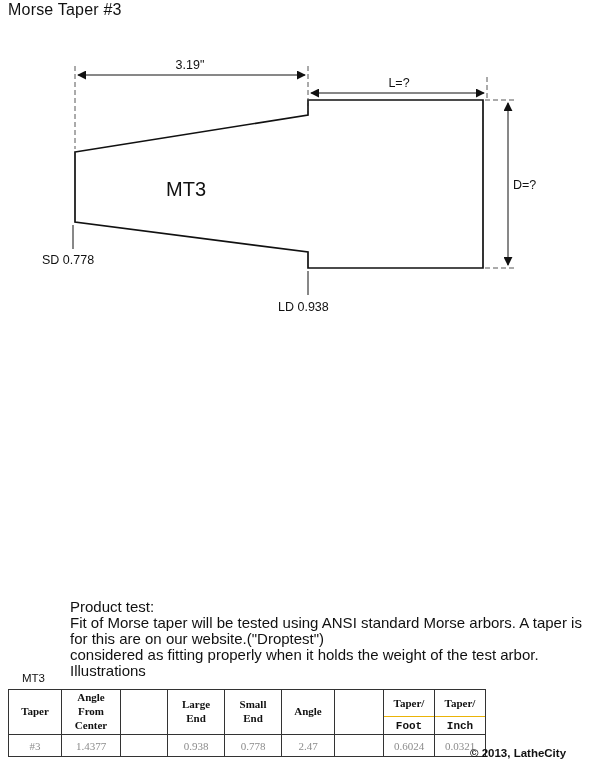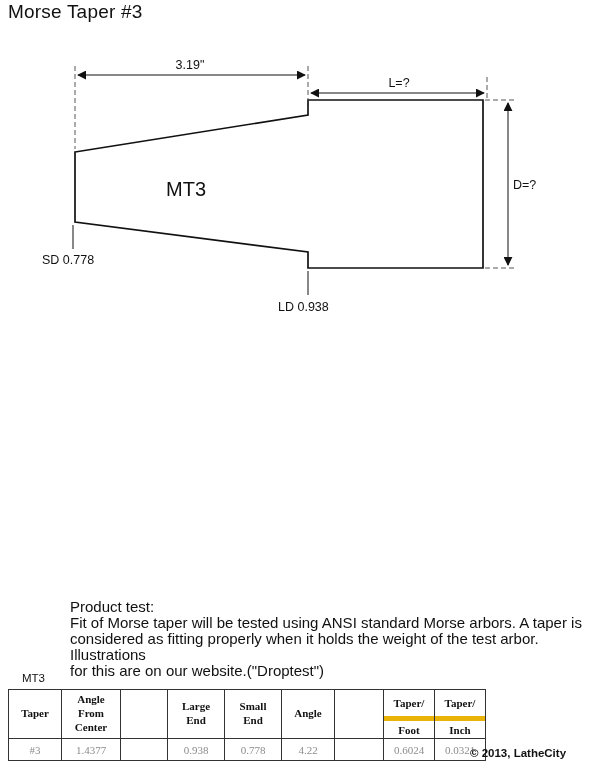--- a/index.html
+++ b/index.html
@@ -1,42 +1,42 @@
 <!DOCTYPE html>
 <html><head>
 <meta charset="utf-8">
 <style>
   html,body { margin:0; padding:0; background:#ffffff; }
   .page {
     position:relative; width:600px; height:768px; background:#ffffff;
     font-family:"Liberation Sans", sans-serif; color:#111;
     overflow:hidden;
   }
-  .title { position:absolute; left:8px; top:1px; font-size:19px; letter-spacing:0.2px; }
+  .title { position:absolute; left:8px; top:1px; font-size:16px; letter-spacing:0.2px; }
   svg.drawing { position:absolute; left:0; top:0; }
   svg .ext    { stroke:#444; stroke-width:0.9; stroke-dasharray:5,3; }
   svg .dim    { stroke:#111; stroke-width:1; }
   svg .leader { stroke:#111; stroke-width:1; }
   svg text    { fill:#111; font-family:"Liberation Sans", sans-serif; }
   svg .t12    { font-size:12.5px; }
   svg .t20    { font-size:20px; }
   .note { position:absolute; left:40px; top:380px; font-size:20px; }
   .product { position:absolute; left:70px; top:599px; font-size:15px; line-height:16px; width:525px; }
   .tbl-caption { position:absolute; left:22px; top:672px; font-size:11.5px; }
   table.spec {
     position:absolute; left:8px; top:689px;
     border-collapse:collapse; table-layout:fixed;
     font-family:"Liberation Serif", serif; font-size:11px; text-align:center;
   }
   table.spec th, table.spec td { border:1px solid #333; padding:0 2px; }
   table.spec th { font-weight:bold; height:44px; vertical-align:middle; }
   table.spec th .hdr { white-space:pre-line; line-height:1.25; }
   table.spec th.split { padding:0; }
-  .split-top    { height:26px; display:flex; align-items:center; justify-content:center; border-bottom:5px solid #eab308; }
-  .split-bottom { height:17px; display:flex; align-items:center; justify-content:center; }
+  .split-top    { height:26px; display:flex; align-items:center; justify-content:center; border-bottom:1px solid #eab308; }
+  .split-bottom { height:17px; display:flex; align-items:center; justify-content:center;font-family:Liberation Mono, monospace; }
   table.spec td { color:#8c8c8c; height:21px; }
   .copyright { position:absolute; left:470px; top:747px; font-size:11.5px;font-weight:bold; }
 </style>
 </head>
 <body>
 
 <div class="page">
 
   <div class="title">Morse Taper #3</div>
 
@@ -67,22 +67,22 @@
     <text class="t12" x="513" y="189">D=?</text>
     <text class="t20" x="166" y="196">MT3</text>
     <text class="t12" x="42" y="264">SD 0.778</text>
     <text class="t12" x="278" y="311">LD 0.938</text>
   </svg>
 
 
   <div class="product">
     <div>Product test:</div>
     <div>Fit of Morse taper will be tested using ANSI standard Morse arbors. A taper is</div>
+    <div>for this are on our website.("Droptest")</div>
     <div>considered as fitting properly when it holds the weight of the test arbor. Illustrations</div>
-    <div>for this are on our website.("Droptest")</div>
   </div>
 
   <div class="tbl-caption">MT3</div>
 
   <table class="spec">
     <tbody>
         <tr>
       <th style="width:48px">
         <div class="hdr">Taper</div>
       </th>
@@ -116,21 +116,21 @@
         <div class="split-top">Taper/</div>
         <div class="split-bottom">Inch</div>
       </th>
     </tr>
     <tr>
       <td>#3</td>
       <td>1.4377</td>
       <td></td>
       <td>0.938</td>
       <td>0.778</td>
-      <td>4.22</td>
+      <td>2.47</td>
       <td></td>
       <td>0.6024</td>
       <td>0.0321</td>
     </tr>
   </tbody>
     </table>
 
   <div class="copyright">© 2013, LatheCity</div>
 
 </div>

